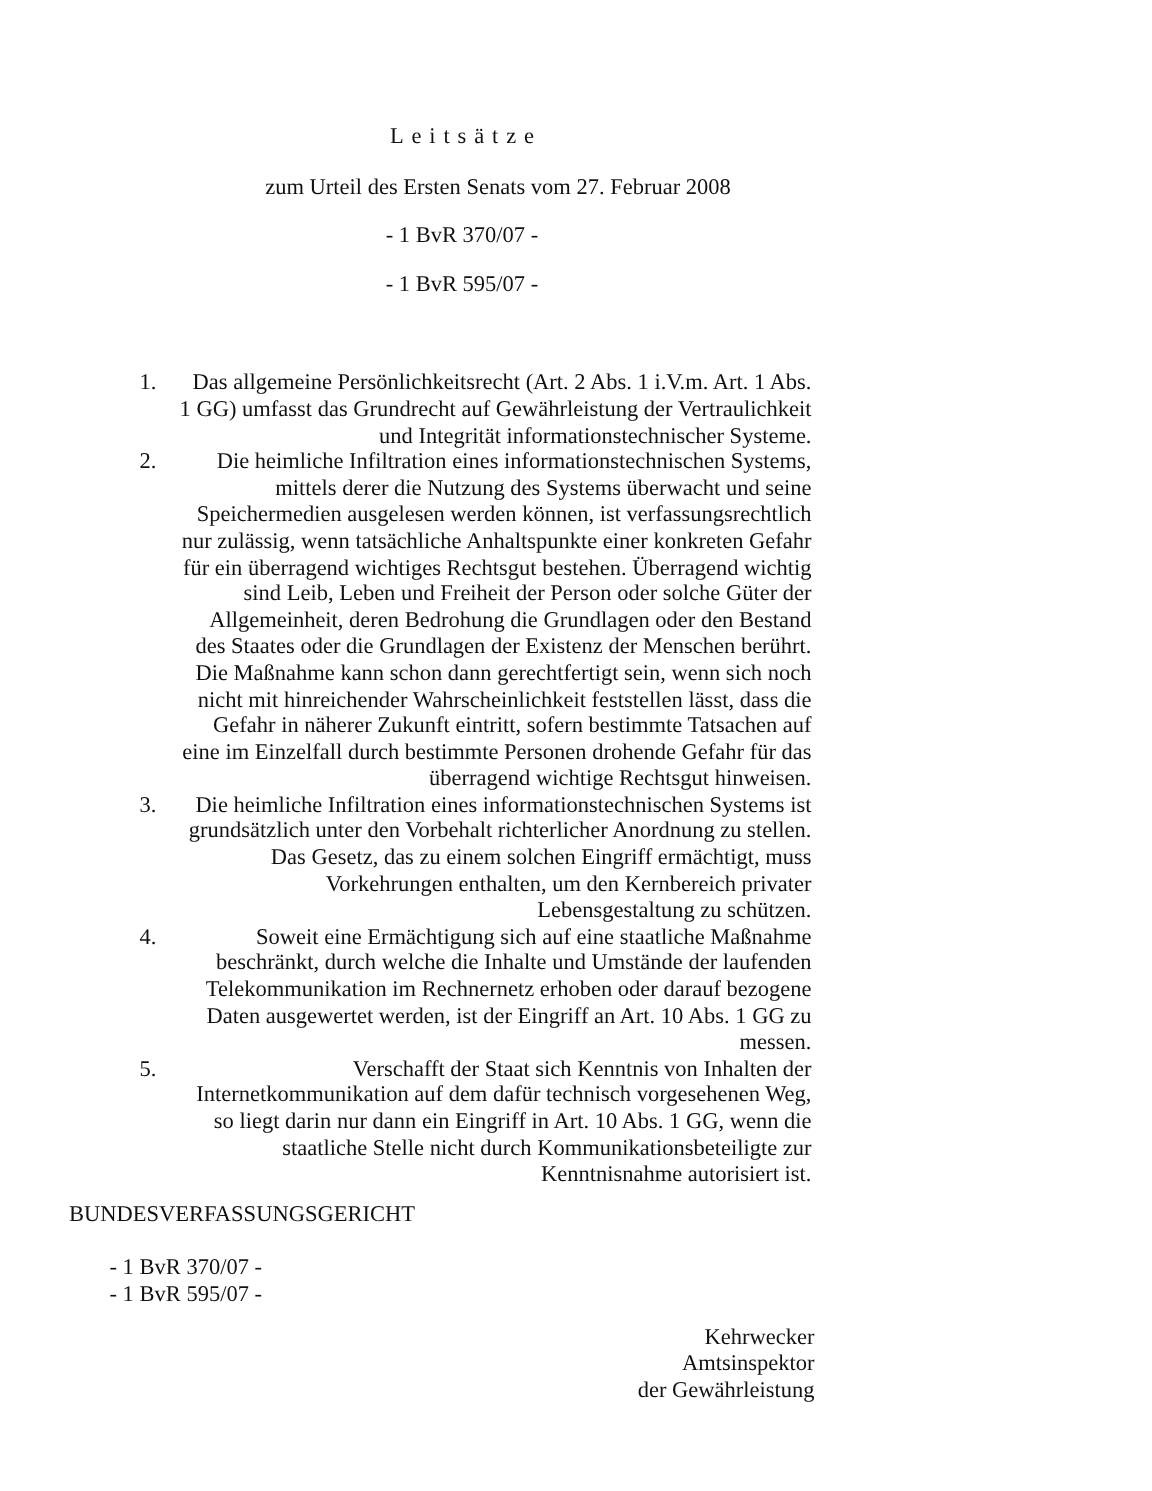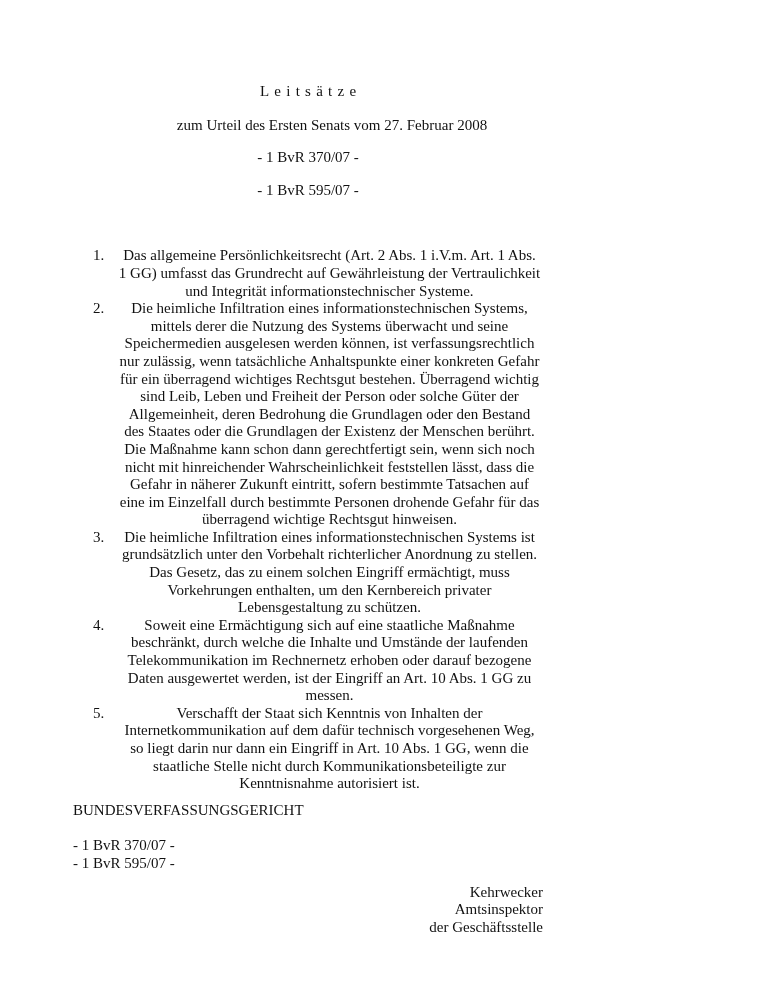--- a/index.html
+++ b/index.html
@@ -40,27 +40,27 @@
   }
   .leitsatz-item {
     display: flex;
     align-items: flex-start;
   }
   .leitsatz-number {
     flex: 0 0 25px;
   }
   .leitsatz-body {
     flex: 1 1 auto;
-    text-align: center;
+    text-align: right;
   }
   .leitsatz-continuation {
     margin-top: 0;
   }
   .court-name {
-    margin: 9px 0 0 73px;
+    margin: 9px 0 0 46px;
   }
   .footer-case-numbers {
     margin: 18px 0 0 73px;
   }
   .announcement {
     margin: 11px 73px 0 0;
     text-align: right;
   }
 </style>
 </head>
@@ -109,16 +109,16 @@
   <div class="court-name">BUNDESVERFASSUNGSGERICHT</div>
 
   <div class="footer-case-numbers">
     <div>- 1 BvR 370/07 -</div>
     <div>- 1 BvR 595/07 -</div>
   </div>
 
   <div class="announcement">
     <div>Kehrwecker</div>
     <div>Amtsinspektor</div>
-    <div>der Geschäftsstelle</div>
+    <div>der Gewährleistung</div>
   </div>
 
 </div>
 
 </body></html>

